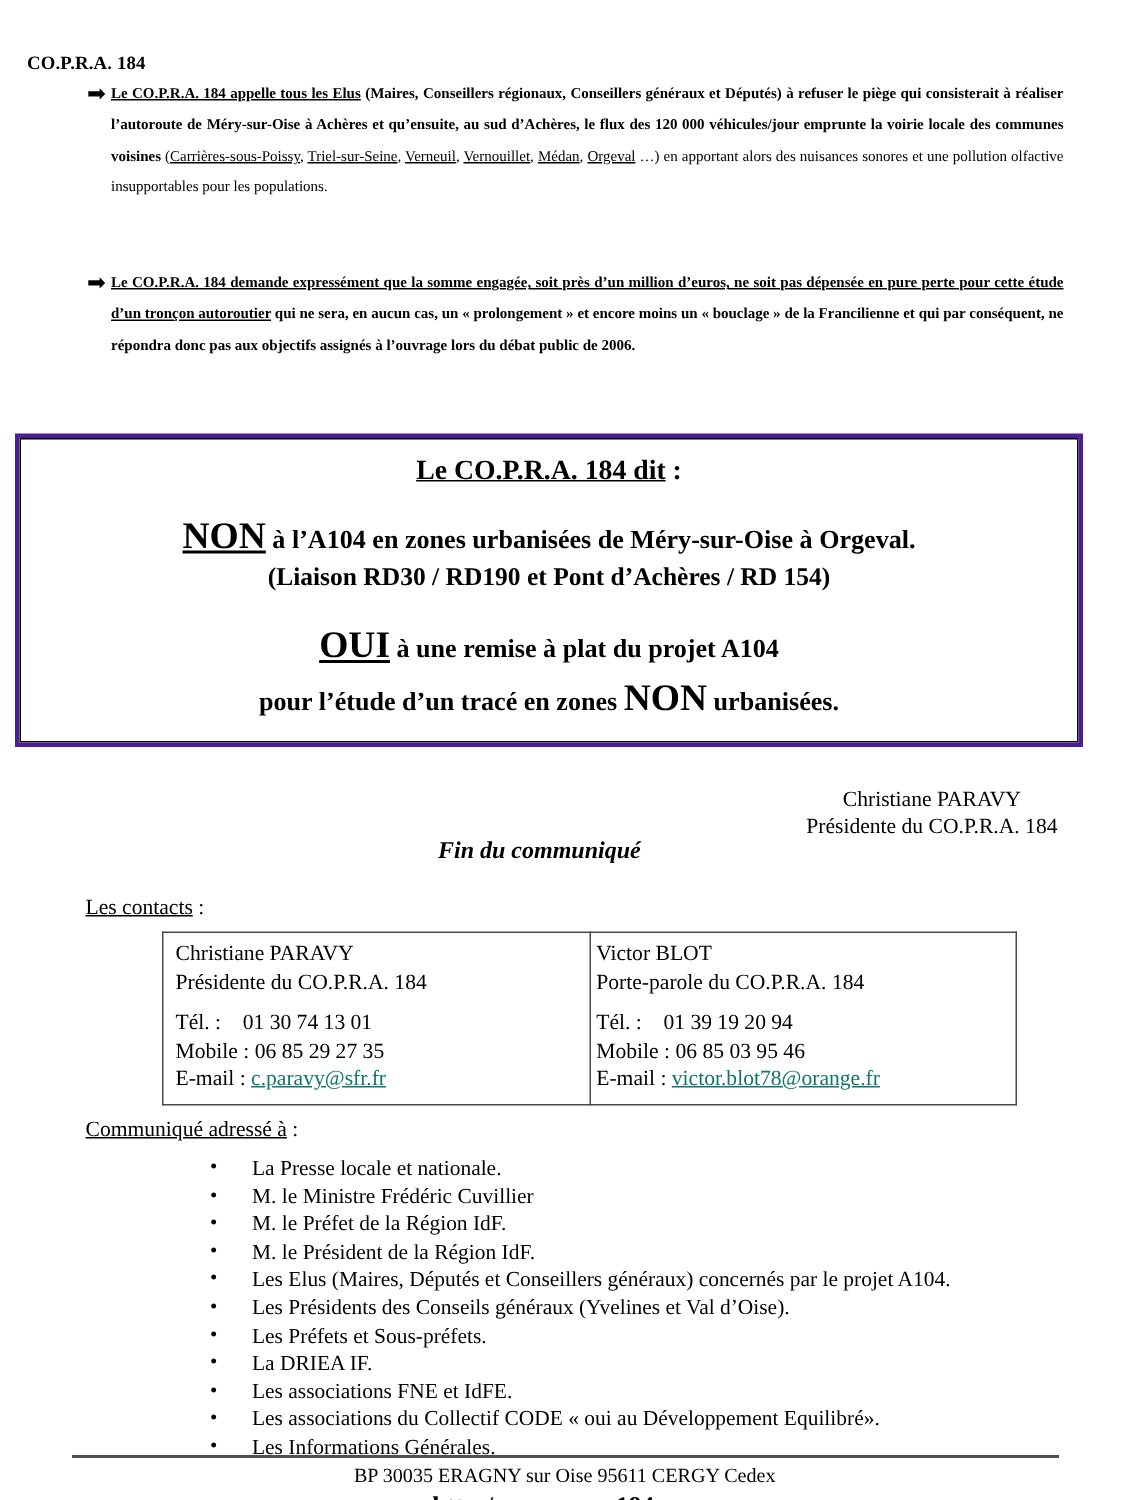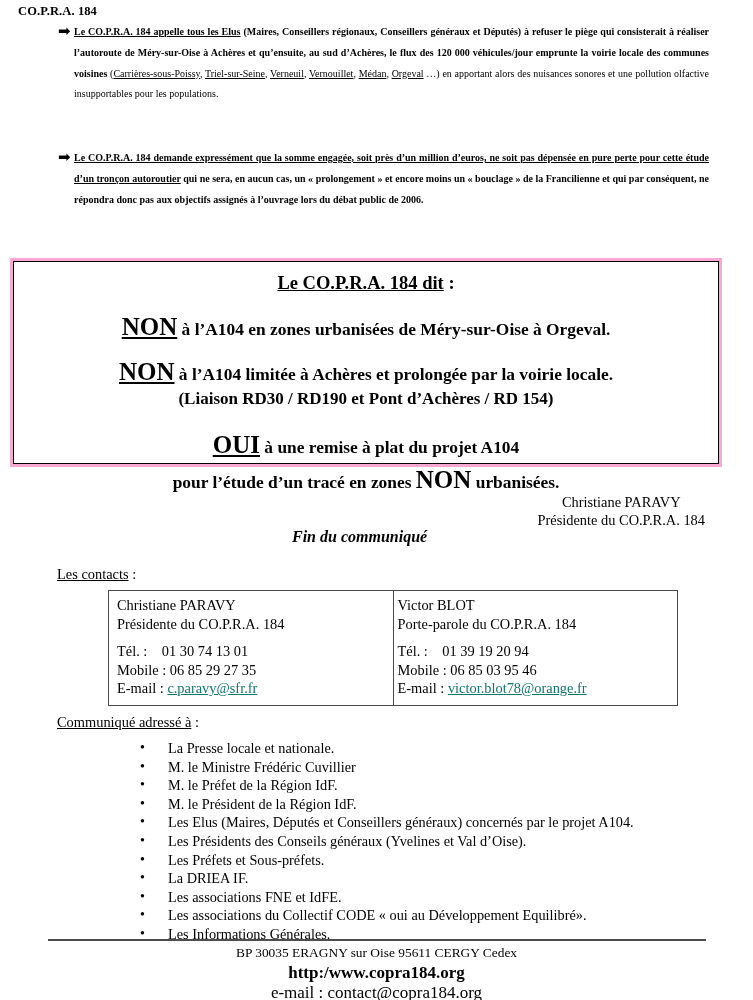--- a/index.html
+++ b/index.html
@@ -14,20 +14,21 @@
     font-family: "Liberation Serif", "DejaVu Serif", serif;
     color: #000000;
     overflow: hidden;
   }
 
   .page {
     position: relative;
     width: 753px;
     height: 940px;
     box-sizing: border-box;
+    margin-top: 31px;
   }
 
   
   .doc-header {
     position: absolute;
     left: 18px;
     top: 4px;
     font-weight: bold;
     font-size: 12.5px;
     letter-spacing: 0.1px;
@@ -64,21 +65,21 @@
   .u { text-decoration: underline; }
 
   
   .slogan-box {
     position: absolute;
     left: 10px;
     top: 258px;
     width: 712px;
     height: 209px;
     box-sizing: border-box;
-    border: 3px solid #f9a8d4;
+    border: 3px solid #4c1d95;
     background: #fff;
   }
   .slogan-box-inner {
     width: 100%;
     height: 100%;
     box-sizing: border-box;
     border: 1px solid #000;
     padding: 1px 10px 0 10px;
     background: #fff;
   }
@@ -234,21 +235,20 @@
     <span class="arrow-icon">➡</span>
     <div class="para-text"><span class="u">Le CO.P.R.A. 184 demande expressément que la somme engagée, soit près d’un million d’euros, ne soit pas dépensée en pure perte pour cette étude d’un tronçon autoroutier</span><span class="reg"> qui ne sera, en aucun cas, un « prolongement » et encore moins un « bouclage » de la Francilienne et qui par conséquent, ne répondra donc pas aux objectifs assignés à l’ouvrage lors du débat public de 2006.</span></div>
   </div>
 
   <div class="slogan-box">
     <div class="slogan-box-inner">
       <div class="slogan-title"><span class="u">Le CO.P.R.A. 184  dit</span><span> :</span></div>
 
       <div class="slogan-line l1"><span class="big-word u">NON</span><span> à l’A104 en zones urbanisées de Méry-sur-Oise à Orgeval.</span></div>
 
-      <div class="slogan-line l2"><span class="big-word u">NON</span><span> à l’A104 limitée à Achères et prolongée par la voirie locale.</span></div>
       <div class="sub-line">(Liaison RD30 / RD190 et Pont d’Achères / RD 154)</div>
 
       <div class="slogan-line l3"><span class="big-word u">OUI</span><span> à une remise à plat du projet A104</span></div>
 
       <div class="slogan-line l4"><span>pour l’étude d’un tracé en zones </span><span class="big-word">NON</span><span> urbanisées.</span></div>
     </div>
   </div>
 
   <div class="signature">
     <div>Christiane PARAVY</div>

